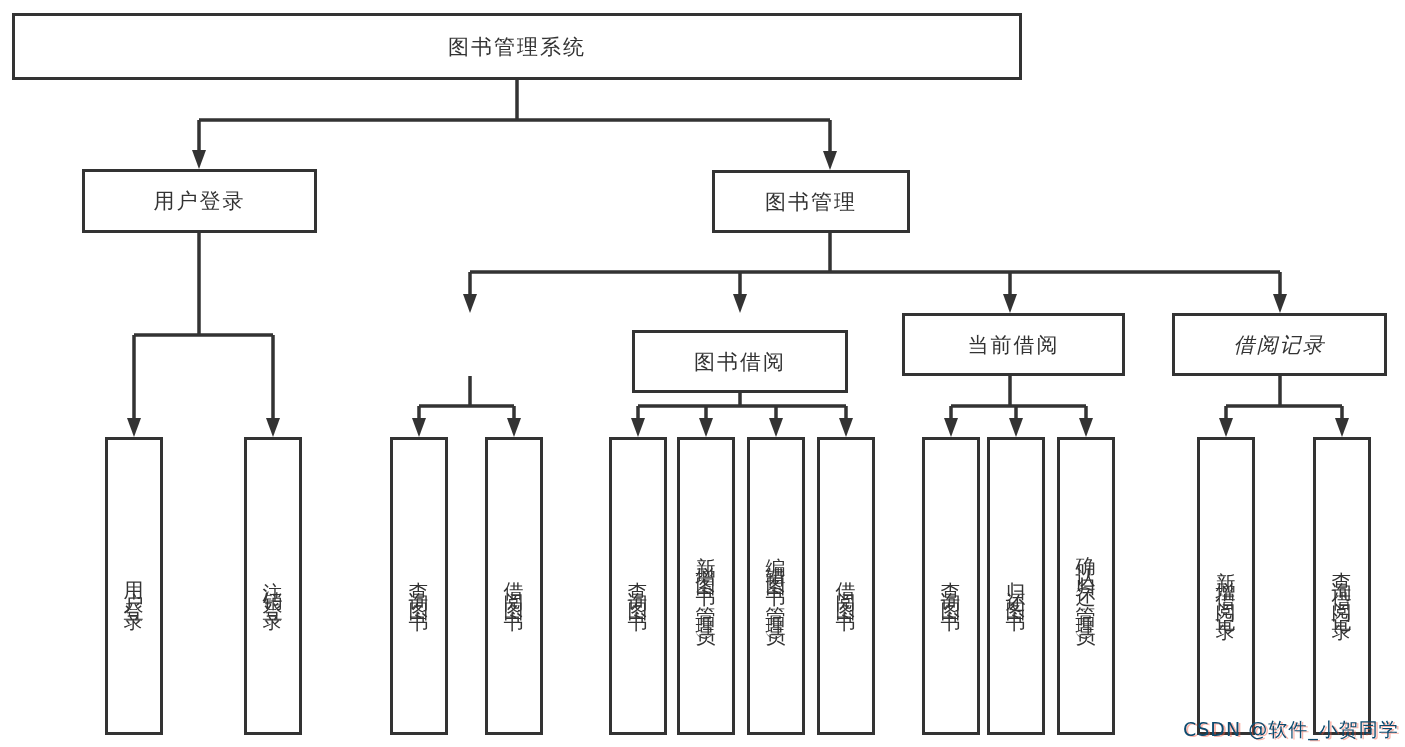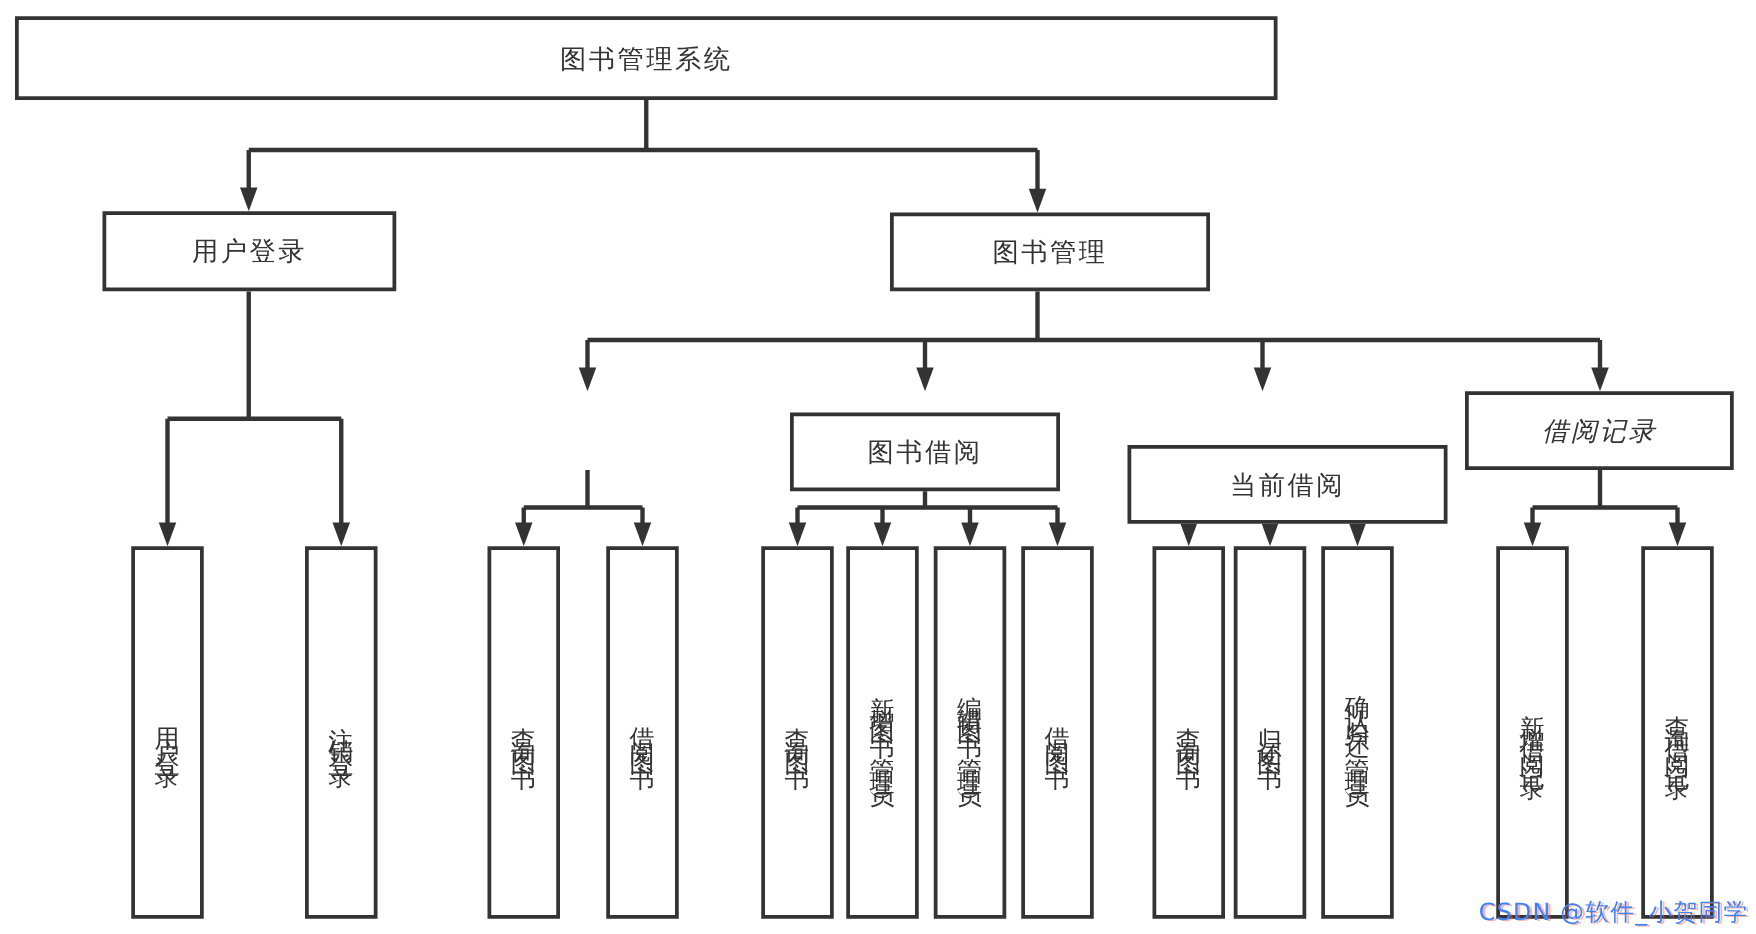--- a/index.html
+++ b/index.html
@@ -25,34 +25,34 @@
   .leaf span{
     writing-mode:vertical-rl;
     font-size:20px;
     letter-spacing:10px;
     line-height:1;
     color:#333333;
   }
   
   #n-root   {left:12px;  top:13px;  width:1010px;height:67px;}
   #n-login  {left:82px;  top:169px; width:235px; height:64px;}
-  #n-mgmt   {left:712px; top:170px; width:256px; height:63px;text-align:right;}
+  #n-mgmt   {left:712px; top:170px; width:198px; height:63px;text-align:right;}
   #n-newbook{left:362px; top:313px; width:216px; height:63px;}
   #n-borrow {left:632px; top:313px; width:216px; height:63px;margin-top:17px;}
-  #n-current{left:902px; top:313px; width:256px; height:63px;margin-top:43px;}
+  #n-current{left:902px; top:313px; width:223px; height:63px;}
   #n-record {left:1172px;top:313px; width:215px; height:63px;font-style:italic;}
   .leaf{top:437px;width:58px;height:298px;}
   #l-a1{left:105px;} #l-a2{left:244px;}
   #l-b1{left:390px;} #l-b2{left:485px;}
   #l-c1{left:609px;} #l-c2{left:677px;} #l-c3{left:747px;} #l-c4{left:817px;}
   #l-d1{left:922px;} #l-d2{left:987px;} #l-d3{left:1057px;}
   #l-e1{left:1197px;} #l-e2{left:1313px;}
   #watermark{
     position:absolute;left:1183px;top:717px;
-    font-size:19px;color:#3b82f6;white-space:nowrap;
+    font-size:19px;color:#0c4a6e;white-space:nowrap;
     text-shadow:2px 1px 0 rgba(247,90,66,0.45);
     letter-spacing:1px;
   }
 </style>
 </head>
 <body>
 
 <div id="canvas">
 
   <svg id="wires" viewBox="0 0 1405 747" xmlns="http://www.w3.org/2000/svg">

